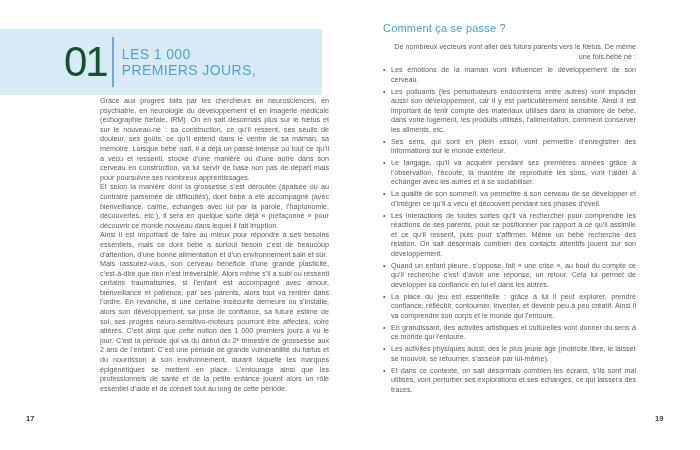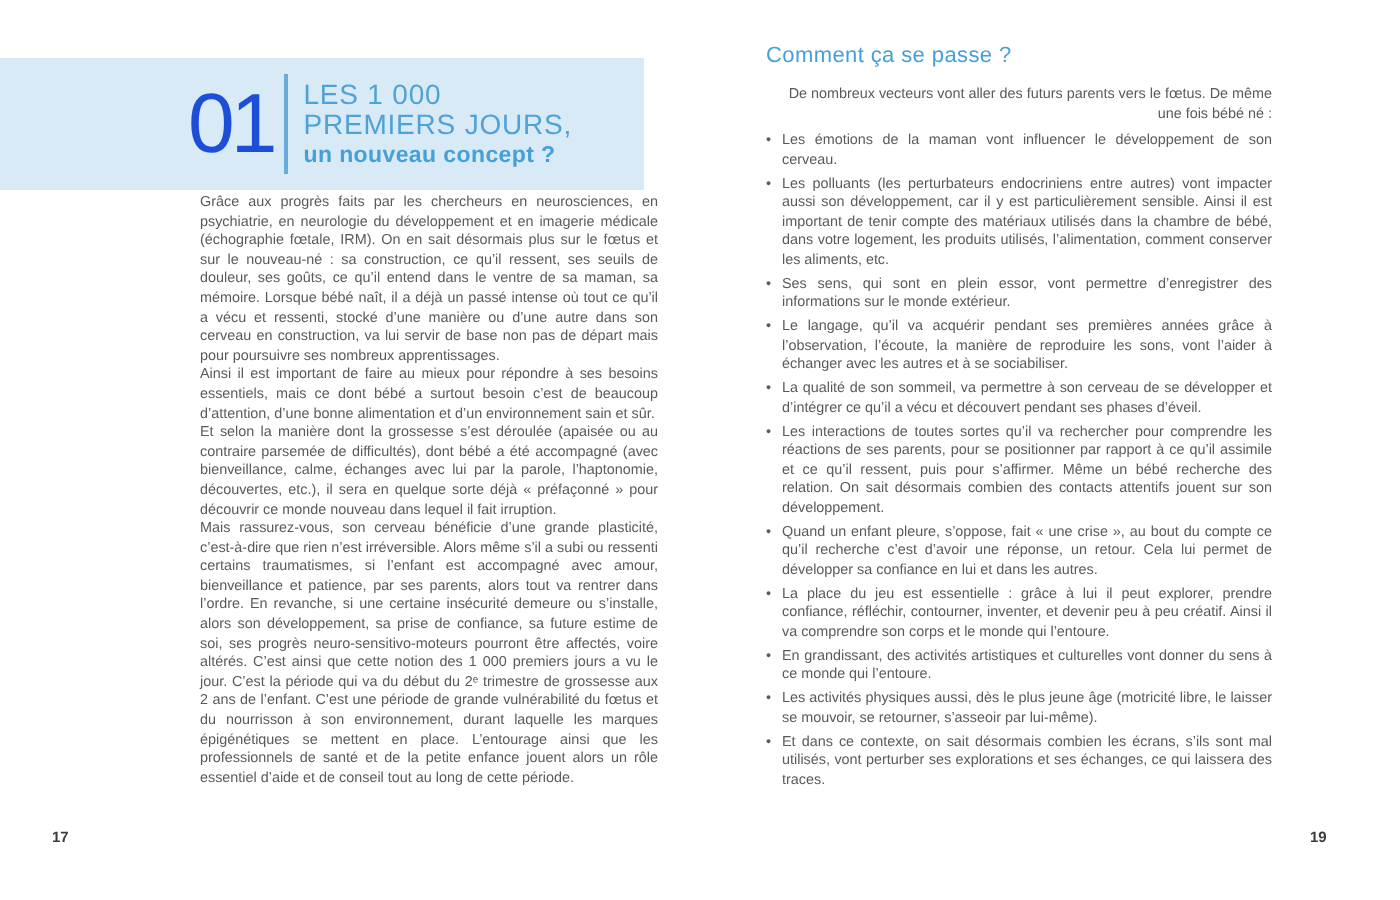--- a/index.html
+++ b/index.html
@@ -6,22 +6,22 @@
   .stage{
     position:relative;width:700px;height:450px;background:#ffffff;overflow:hidden;
     font-family:"Liberation Sans","DejaVu Sans",sans-serif;
   }
   
   .chapter-band{
     position:absolute;left:0;top:29px;width:322px;height:66px;
     background:#d9eaf7;display:flex;align-items:center;
   }
   .chapter-num{
-    font-size:42px;line-height:1;font-weight:400;color:#1d4ed8;
-    margin-left:94px;letter-spacing:-2px;
+    font-size:42px;line-height:1;font-weight:400;color:#14532d;
+    margin-left:64px;letter-spacing:-2px;
   }
   .chapter-rule{width:2px;height:50px;background:#68acdc;margin-left:5px;margin-right:8px;flex:none;}
   .chapter-titles{padding-top:1px;}
   .t-caps{font-size:14px;font-weight:400;color:#4fa2d8;line-height:15.5px;letter-spacing:0.4px;}
   .t-sub{font-size:11.5px;font-weight:700;color:#44a0d7;line-height:15px;letter-spacing:0.2px;}
   
   .left-col{position:absolute;left:100px;top:96px;width:229px;}
   .left-col p{
     margin:0;font-size:7.2px;line-height:9.6px;color:#5a5a5d;
     text-align:justify;hyphens:auto;-webkit-hyphens:auto;
@@ -49,28 +49,27 @@
 
 <div class="stage">
 
   <div>
     <div class="chapter-band">
       <div class="chapter-num">01</div>
       <div class="chapter-rule"></div>
       <div class="chapter-titles">
         <div class="t-caps">LES 1 000</div>
         <div class="t-caps">PREMIERS JOURS,</div>
-        <div class="t-sub">un nouveau concept ?</div>
       </div>
     </div>
 
     <div class="left-col">
       <p>Grâce aux progrès faits par les chercheurs en neurosciences, en psychiatrie, en neurologie du développement et en imagerie médicale (échographie fœtale, IRM). On en sait désormais plus sur le fœtus et sur le nouveau-né : sa construction, ce qu’il ressent, ses seuils de douleur, ses goûts, ce qu’il entend dans le ventre de sa maman, sa mémoire. Lorsque bébé naît, il a déjà un passé intense où tout ce qu’il a vécu et ressenti, stocké d’une manière ou d’une autre dans son cerveau en construction, va lui servir de base non pas de départ mais pour poursuivre ses nombreux apprentissages.</p>
+      <p>Et selon la manière dont la grossesse s’est déroulée (apaisée ou au contraire parsemée de difficultés), dont bébé a été accompagné (avec bienveillance, calme, échanges avec lui par la parole, l’haptonomie, découvertes, etc.), il sera en quelque sorte déjà « préfaçonné » pour découvrir ce monde nouveau dans lequel il fait irruption.</p>
       <p>Ainsi il est important de faire au mieux pour répondre à ses besoins essentiels, mais ce dont bébé a surtout besoin c’est de beaucoup d’attention, d’une bonne alimentation et d’un environnement sain et sûr.</p>
-      <p>Et selon la manière dont la grossesse s’est déroulée (apaisée ou au contraire parsemée de difficultés), dont bébé a été accompagné (avec bienveillance, calme, échanges avec lui par la parole, l’haptonomie, découvertes, etc.), il sera en quelque sorte déjà « préfaçonné » pour découvrir ce monde nouveau dans lequel il fait irruption.</p>
       <p>Mais rassurez-vous, son cerveau bénéficie d’une grande plasticité, c’est-à-dire que rien n’est irréversible. Alors même s’il a subi ou ressenti certains traumatismes, si l’enfant est accompagné avec amour, bienveillance et patience, par ses parents, alors tout va rentrer dans l’ordre. En revanche, si une certaine insécurité demeure ou s’installe, alors son développement, sa prise de confiance, sa future estime de soi, ses progrès neuro-sensitivo-moteurs pourront être affectés, voire altérés. C’est ainsi que cette notion des 1 000 premiers jours a vu le jour. C’est la période qui va du début du 2ᵉ trimestre de grossesse aux 2 ans de l’enfant. C’est une période de grande vulnérabilité du fœtus et du nourrisson à son environnement, durant laquelle les marques épigénétiques se mettent en place. L’entourage ainsi que les professionnels de santé et de la petite enfance jouent alors un rôle essentiel d’aide et de conseil tout au long de cette période.</p>
     </div>
 
     <div class="pagenum pn-left">17</div>
   </div>
 
   <div>
     <div class="right-col">
       <h2 class="section-heading">Comment ça se passe ?</h2>
       <p class="intro">De nombreux vecteurs vont aller des futurs parents vers le fœtus. De même une fois bébé né :</p>

